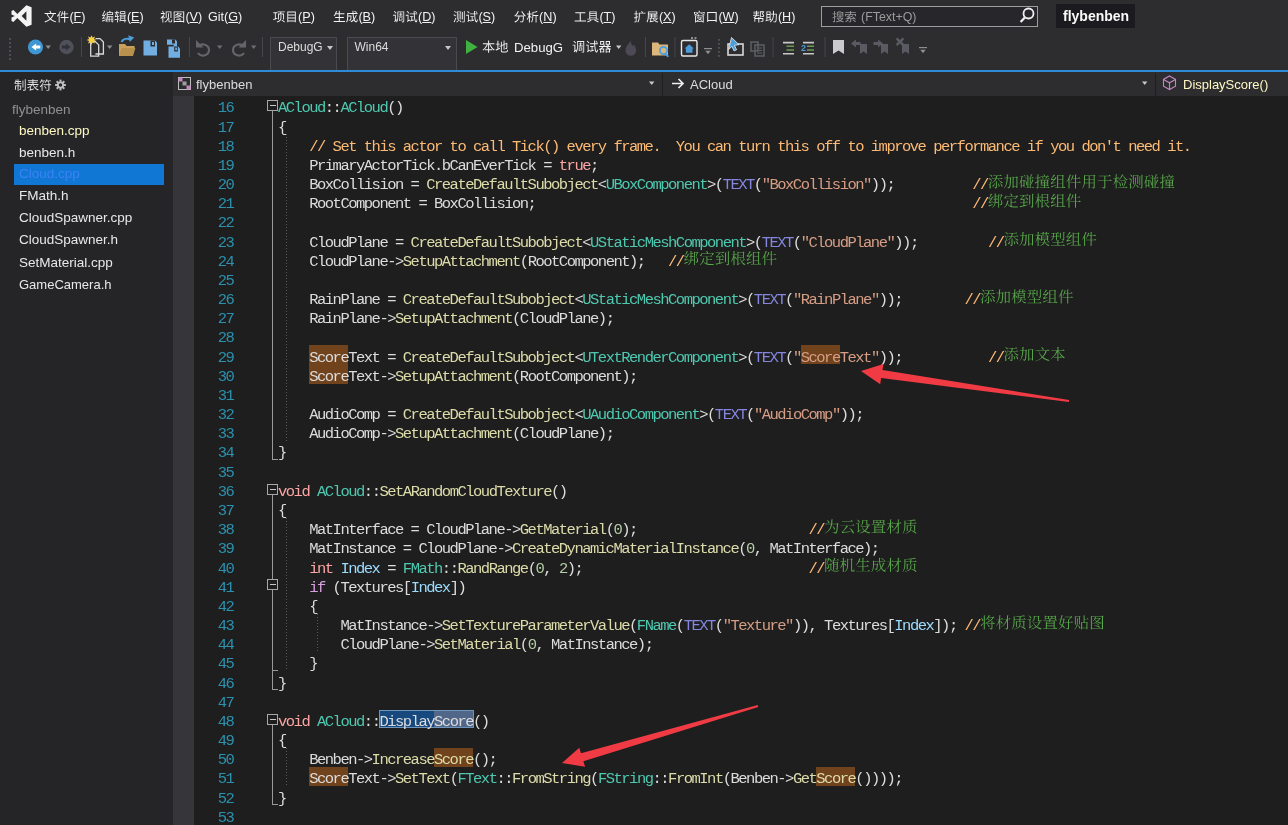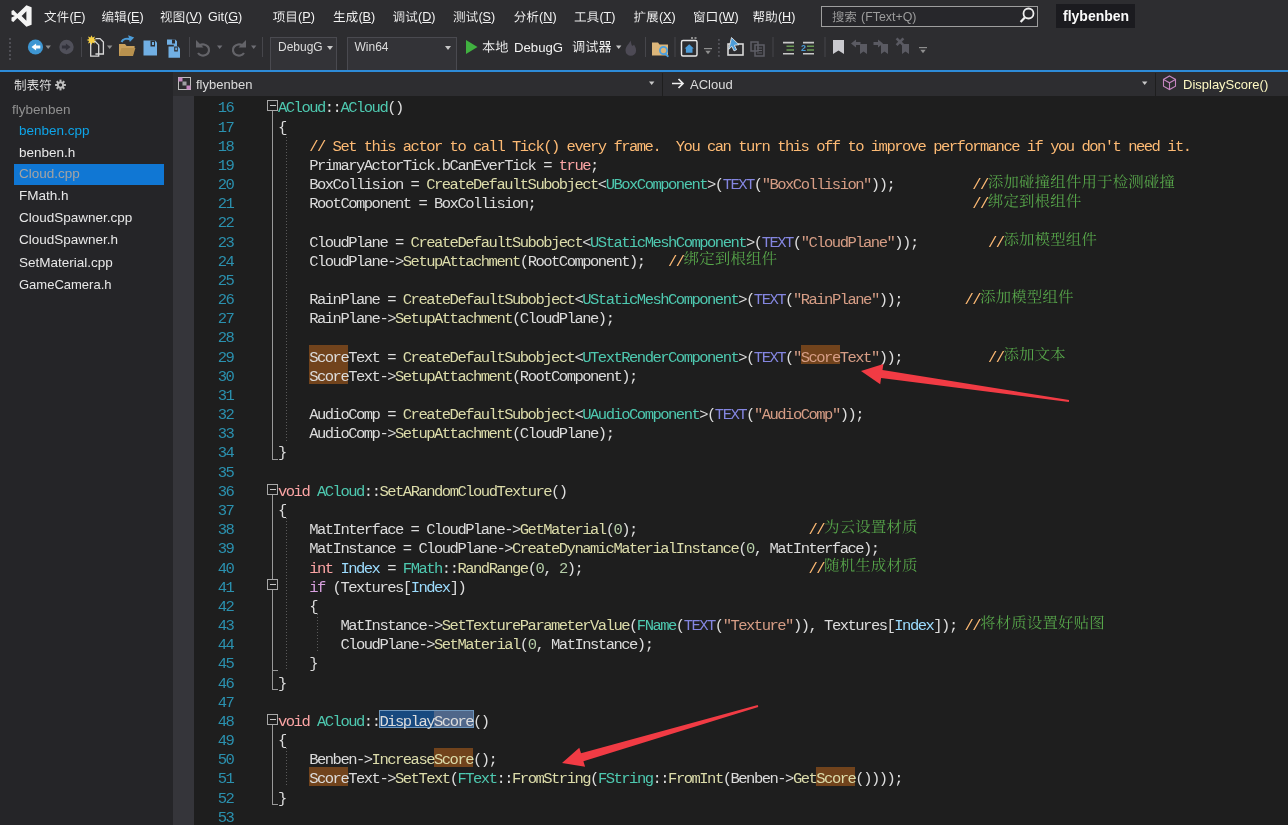--- a/index.html
+++ b/index.html
@@ -32,23 +32,23 @@
 
 <div class="combo" style="left:270px;width:67px;white-space:nowrap;overflow:hidden">DebugG<span style="position:absolute;right:3px;top:8px;width:0;height:0;border-left:3.4px solid transparent;border-right:3.4px solid transparent;border-top:4px solid #C8C8C8"></span></div>
 <div class="combo" style="left:346.5px;width:110px">Win64<span style="position:absolute;right:5px;top:8px;width:0;height:0;border-left:3.4px solid transparent;border-right:3.4px solid transparent;border-top:4px solid #C8C8C8"></span></div>
 <div style="position:absolute;left:514px;top:40px;font-size:13.2px;color:#F2F2F2">DebugG</div>
 
 <div style="position:absolute;left:0;top:70px;width:1288px;height:2px;background:#2D8BD8"></div>
 
 <div style="position:absolute;left:0;top:72px;width:173px;height:753px;background:#252528"></div>
 <div style="position:absolute;left:14px;top:164px;width:150px;height:20.5px;background:#1077D4"></div>
 <div style="position:absolute;left:12px;top:101px;color:#909090;font-size:13.5px;line-height:18px">flybenben</div>
-<div style="position:absolute;left:19px;top:122px;color:#0ea5e9;font-size:13.5px;line-height:18px">benben.cpp</div>
+<div style="position:absolute;left:19px;top:122px;color:#fef9c3;font-size:13.5px;line-height:18px">benben.cpp</div>
 <div style="position:absolute;left:19px;top:143.5px;color:#E8E8E8;font-size:13.5px;line-height:18px">benben.h</div>
-<div style="position:absolute;left:19px;top:165px;color:#a3a3a3;font-size:13.5px;line-height:18px">Cloud.cpp</div>
+<div style="position:absolute;left:19px;top:165px;color:#3b82f6;font-size:13.5px;line-height:18px">Cloud.cpp</div>
 <div style="position:absolute;left:19px;top:187px;color:#E8E8E8;font-size:13.5px;line-height:18px">FMath.h</div>
 <div style="position:absolute;left:19px;top:209px;color:#E8E8E8;font-size:13.5px;line-height:18px">CloudSpawner.cpp</div>
 <div style="position:absolute;left:19px;top:231px;color:#E8E8E8;font-size:13.5px;line-height:18px">CloudSpawner.h</div>
 <div style="position:absolute;left:19px;top:253.5px;color:#E8E8E8;font-size:13.5px;line-height:18px">SetMaterial.cpp</div>
 <div style="position:absolute;left:19px;top:275.5px;color:#E8E8E8;font-size:13px;line-height:18px">GameCamera.h</div>
 
 <div style="position:absolute;left:173px;top:72px;width:1115px;height:24px;background:#2D2D30"></div>
 <div style="position:absolute;left:196px;top:76.5px;font-size:13px;color:#DCDCDC">flybenben</div>
 <div style="position:absolute;left:690px;top:76.5px;font-size:13px;color:#DCDCDC">ACloud</div>
 <div style="position:absolute;left:1183px;top:76.5px;font-size:13px;color:#fef9c3">DisplayScore()</div>

